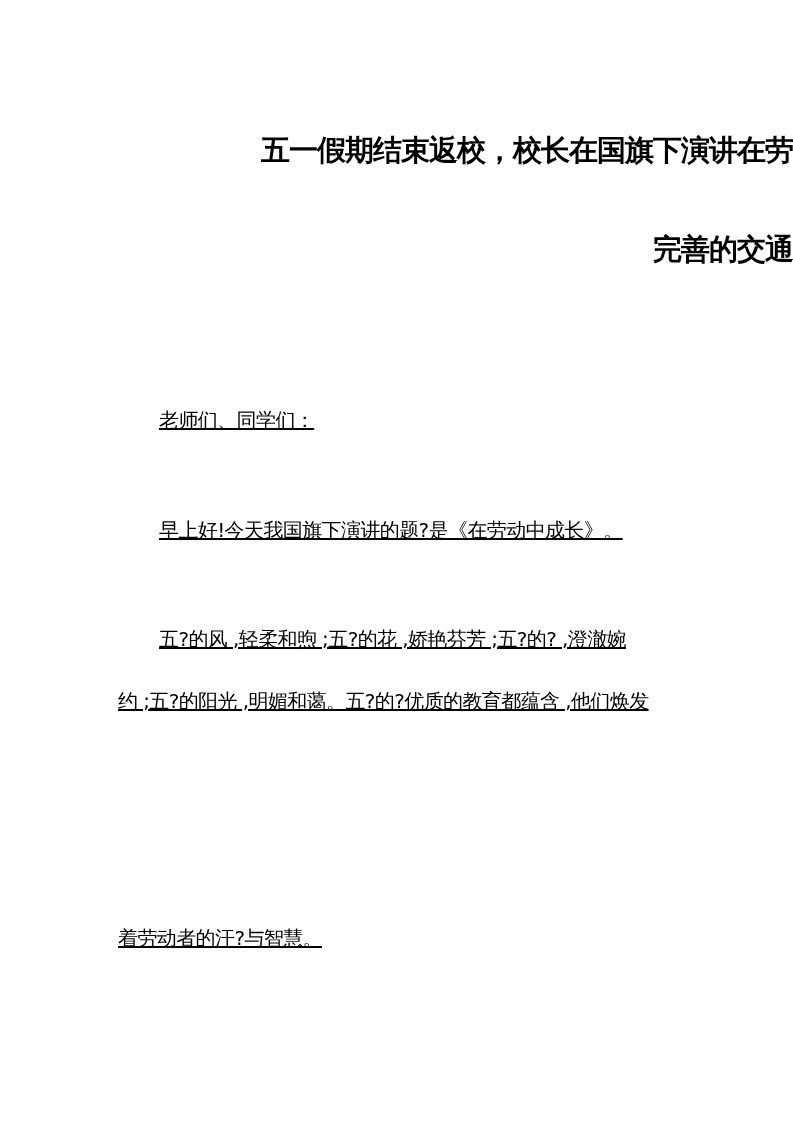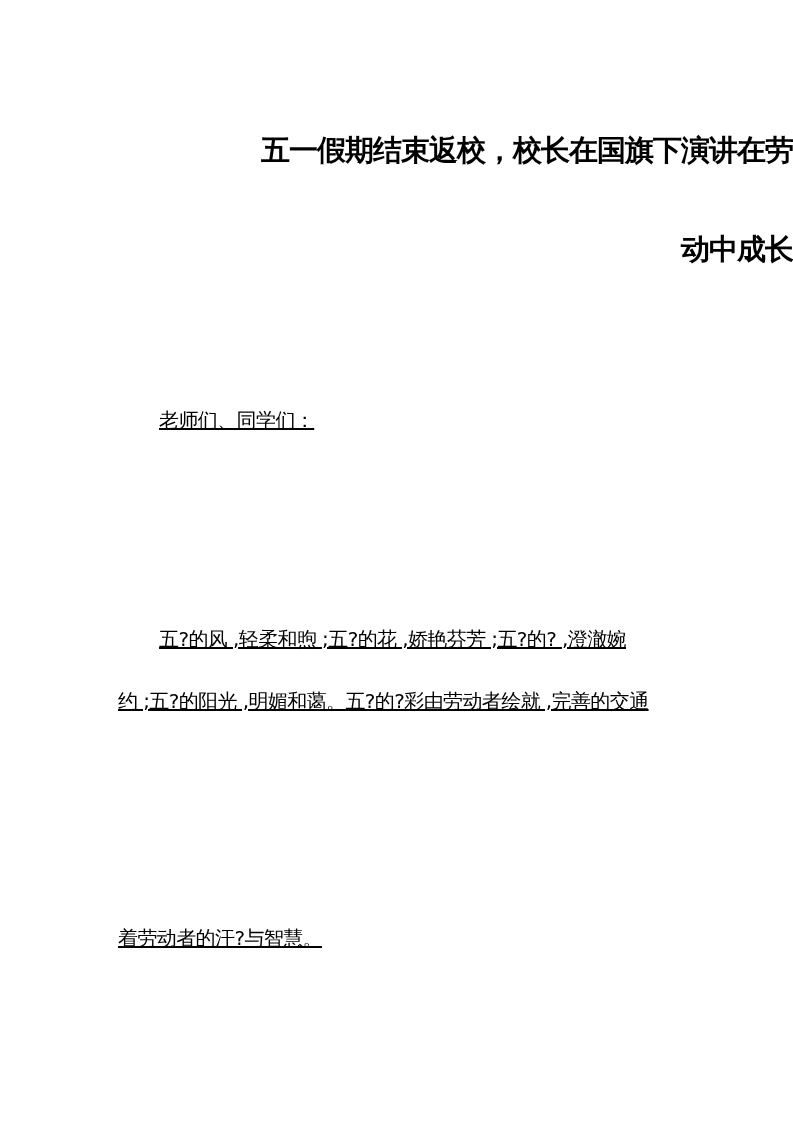--- a/index.html
+++ b/index.html
@@ -46,23 +46,24 @@
       text-decoration: underline;
     }
     .line.indent { left: 159px; }
   </style>
 </head>
 <body>
 
 <div class="page">
 
   <div class="title-line l1">五一假期结束返校，校长在国旗下演讲在劳</div>
-  <div class="title-line l2">动中成长</div>
+  <div class="title-line l2">完善的交通</div>
 
   <div class="line indent" style="top:405px;">老师们、同学们：</div>
 
+  <div class="line indent" style="top:515px;">早上好!今天我国旗下演讲的题?是《在劳动中成长》。</div>
 
   <div class="line indent" style="top:624px;text-align:right;">五?的风 ,轻柔和煦 ;五?的花 ,娇艳芬芳 ;五?的? ,澄澈婉</div>
-  <div class="line" style="top:686px;">约 ;五?的阳光 ,明媚和蔼。五?的?彩由劳动者绘就 ,完善的交通</div>
+  <div class="line" style="top:686px;">约 ;五?的阳光 ,明媚和蔼。五?的?优质的教育都蕴含 ,他们焕发</div>
 
   <div class="line" style="top:923px;">着劳动者的汗?与智慧。</div>
 
 </div>
 
 </body></html>

